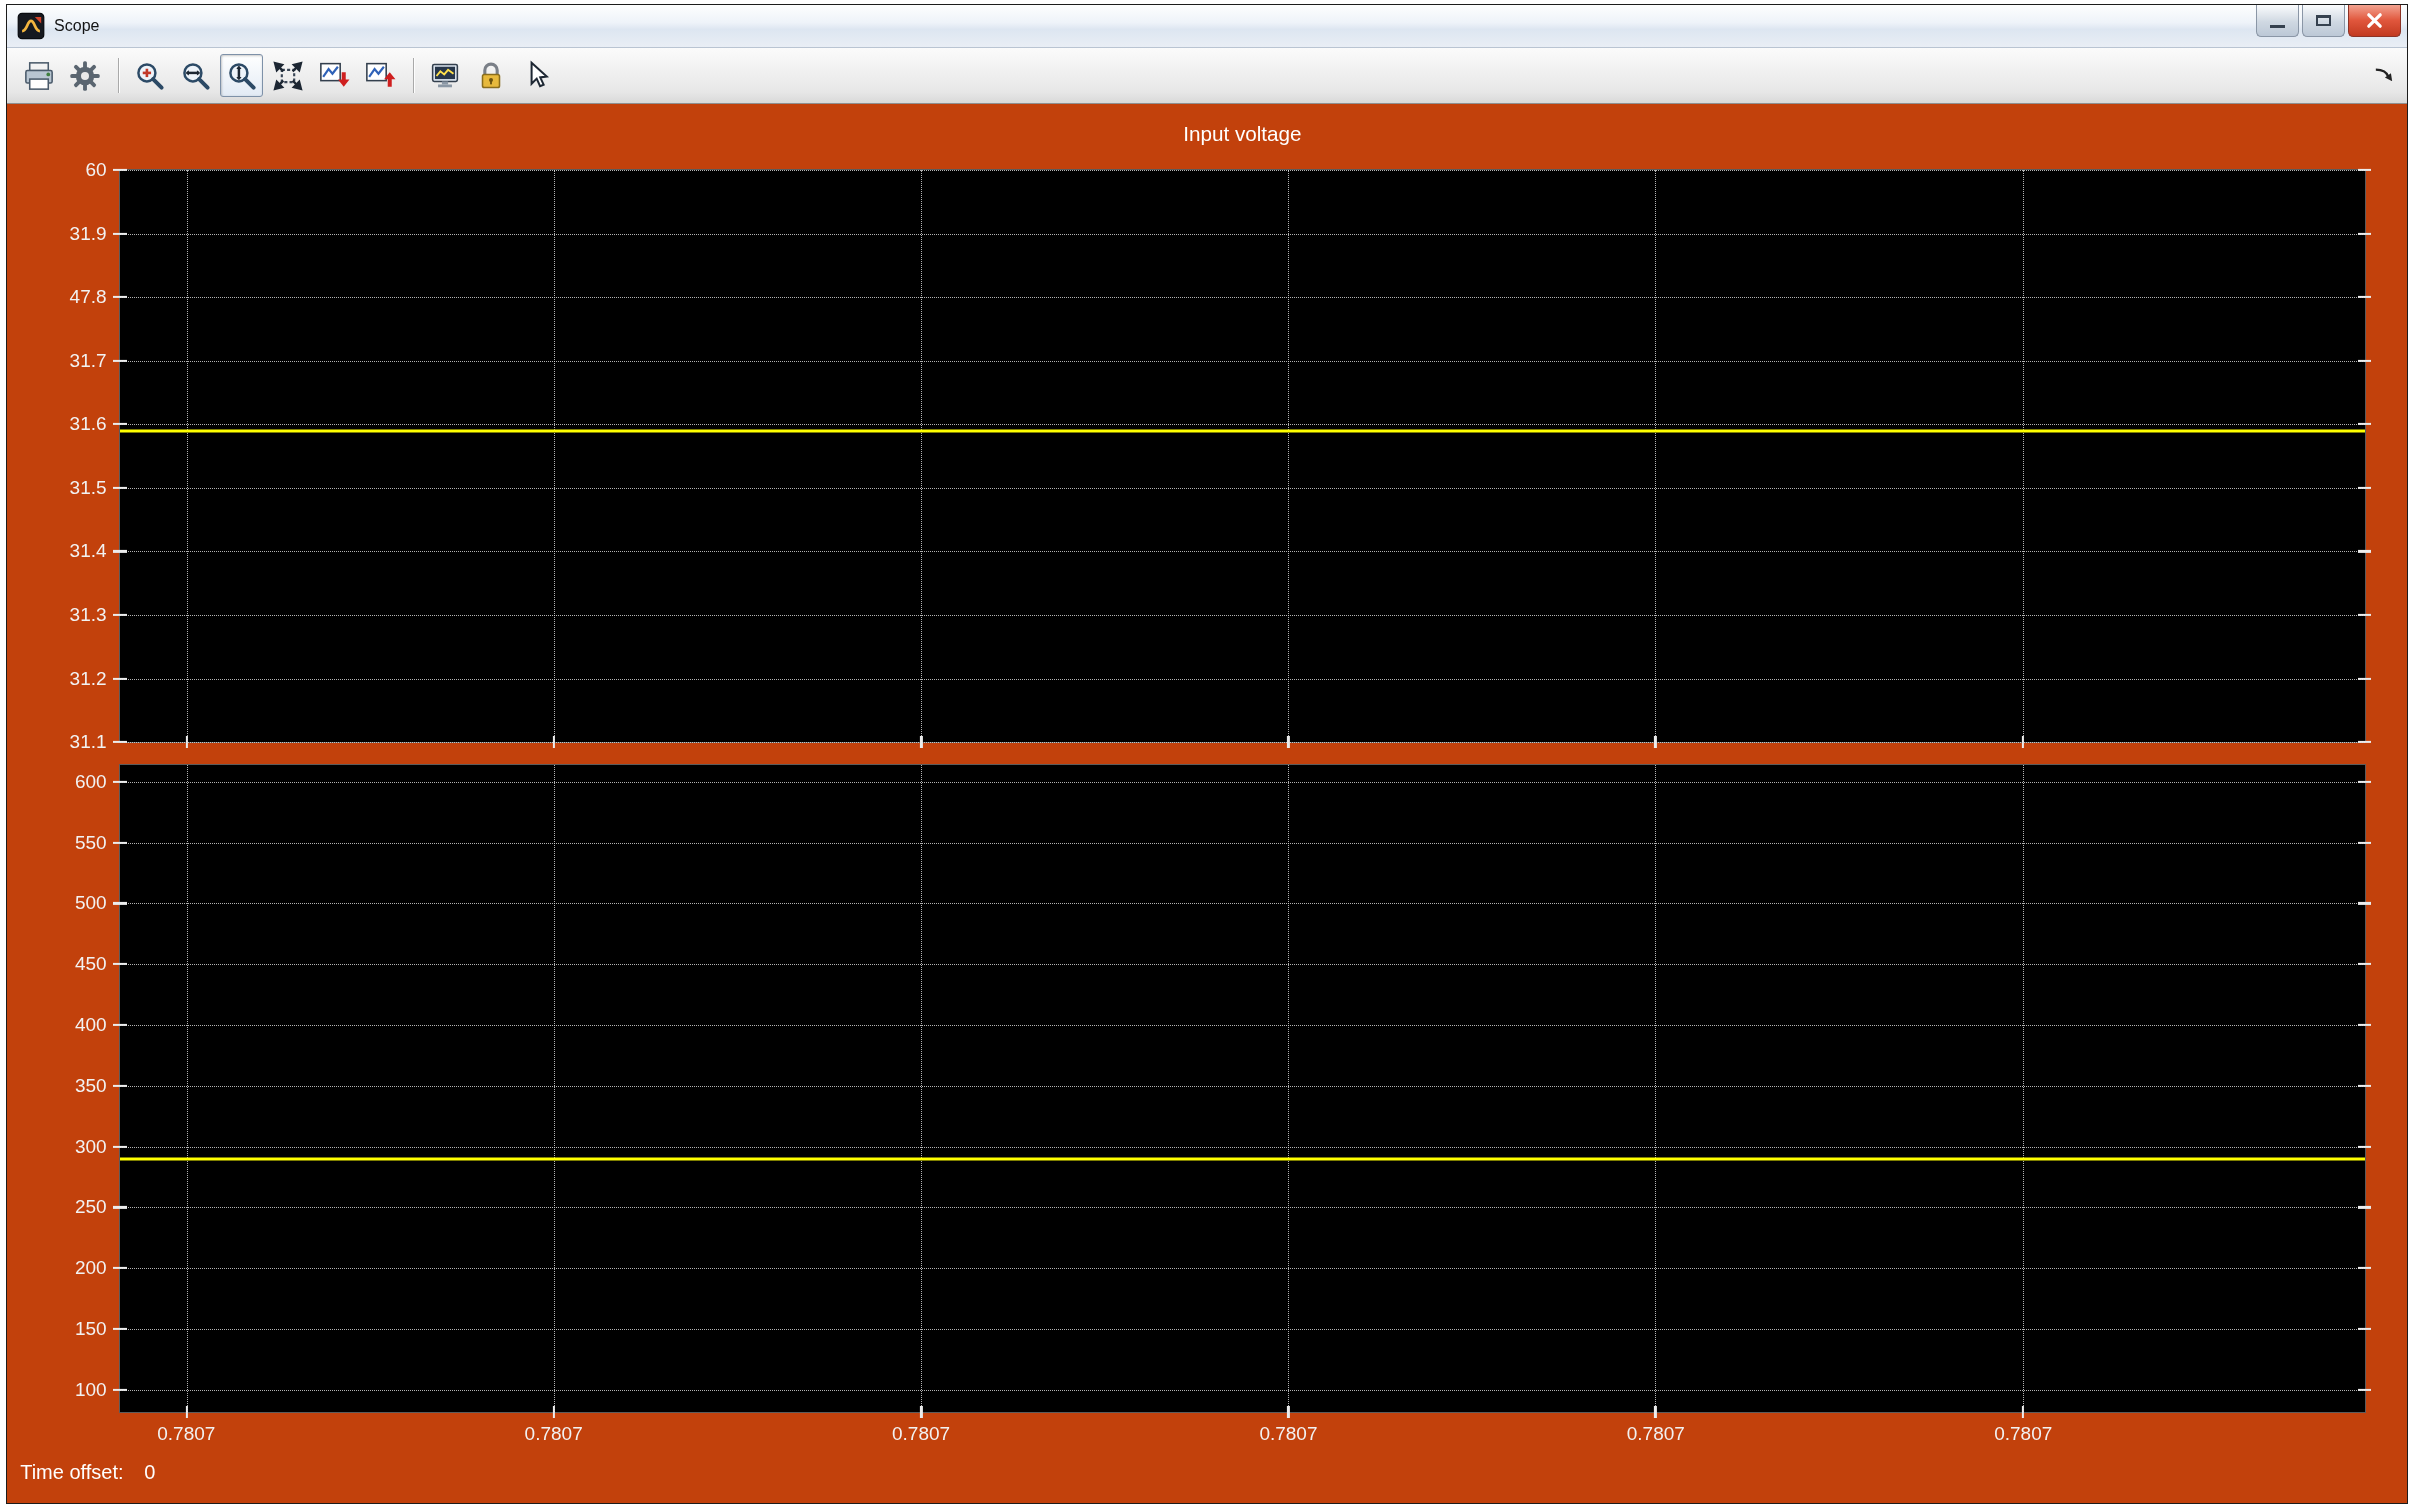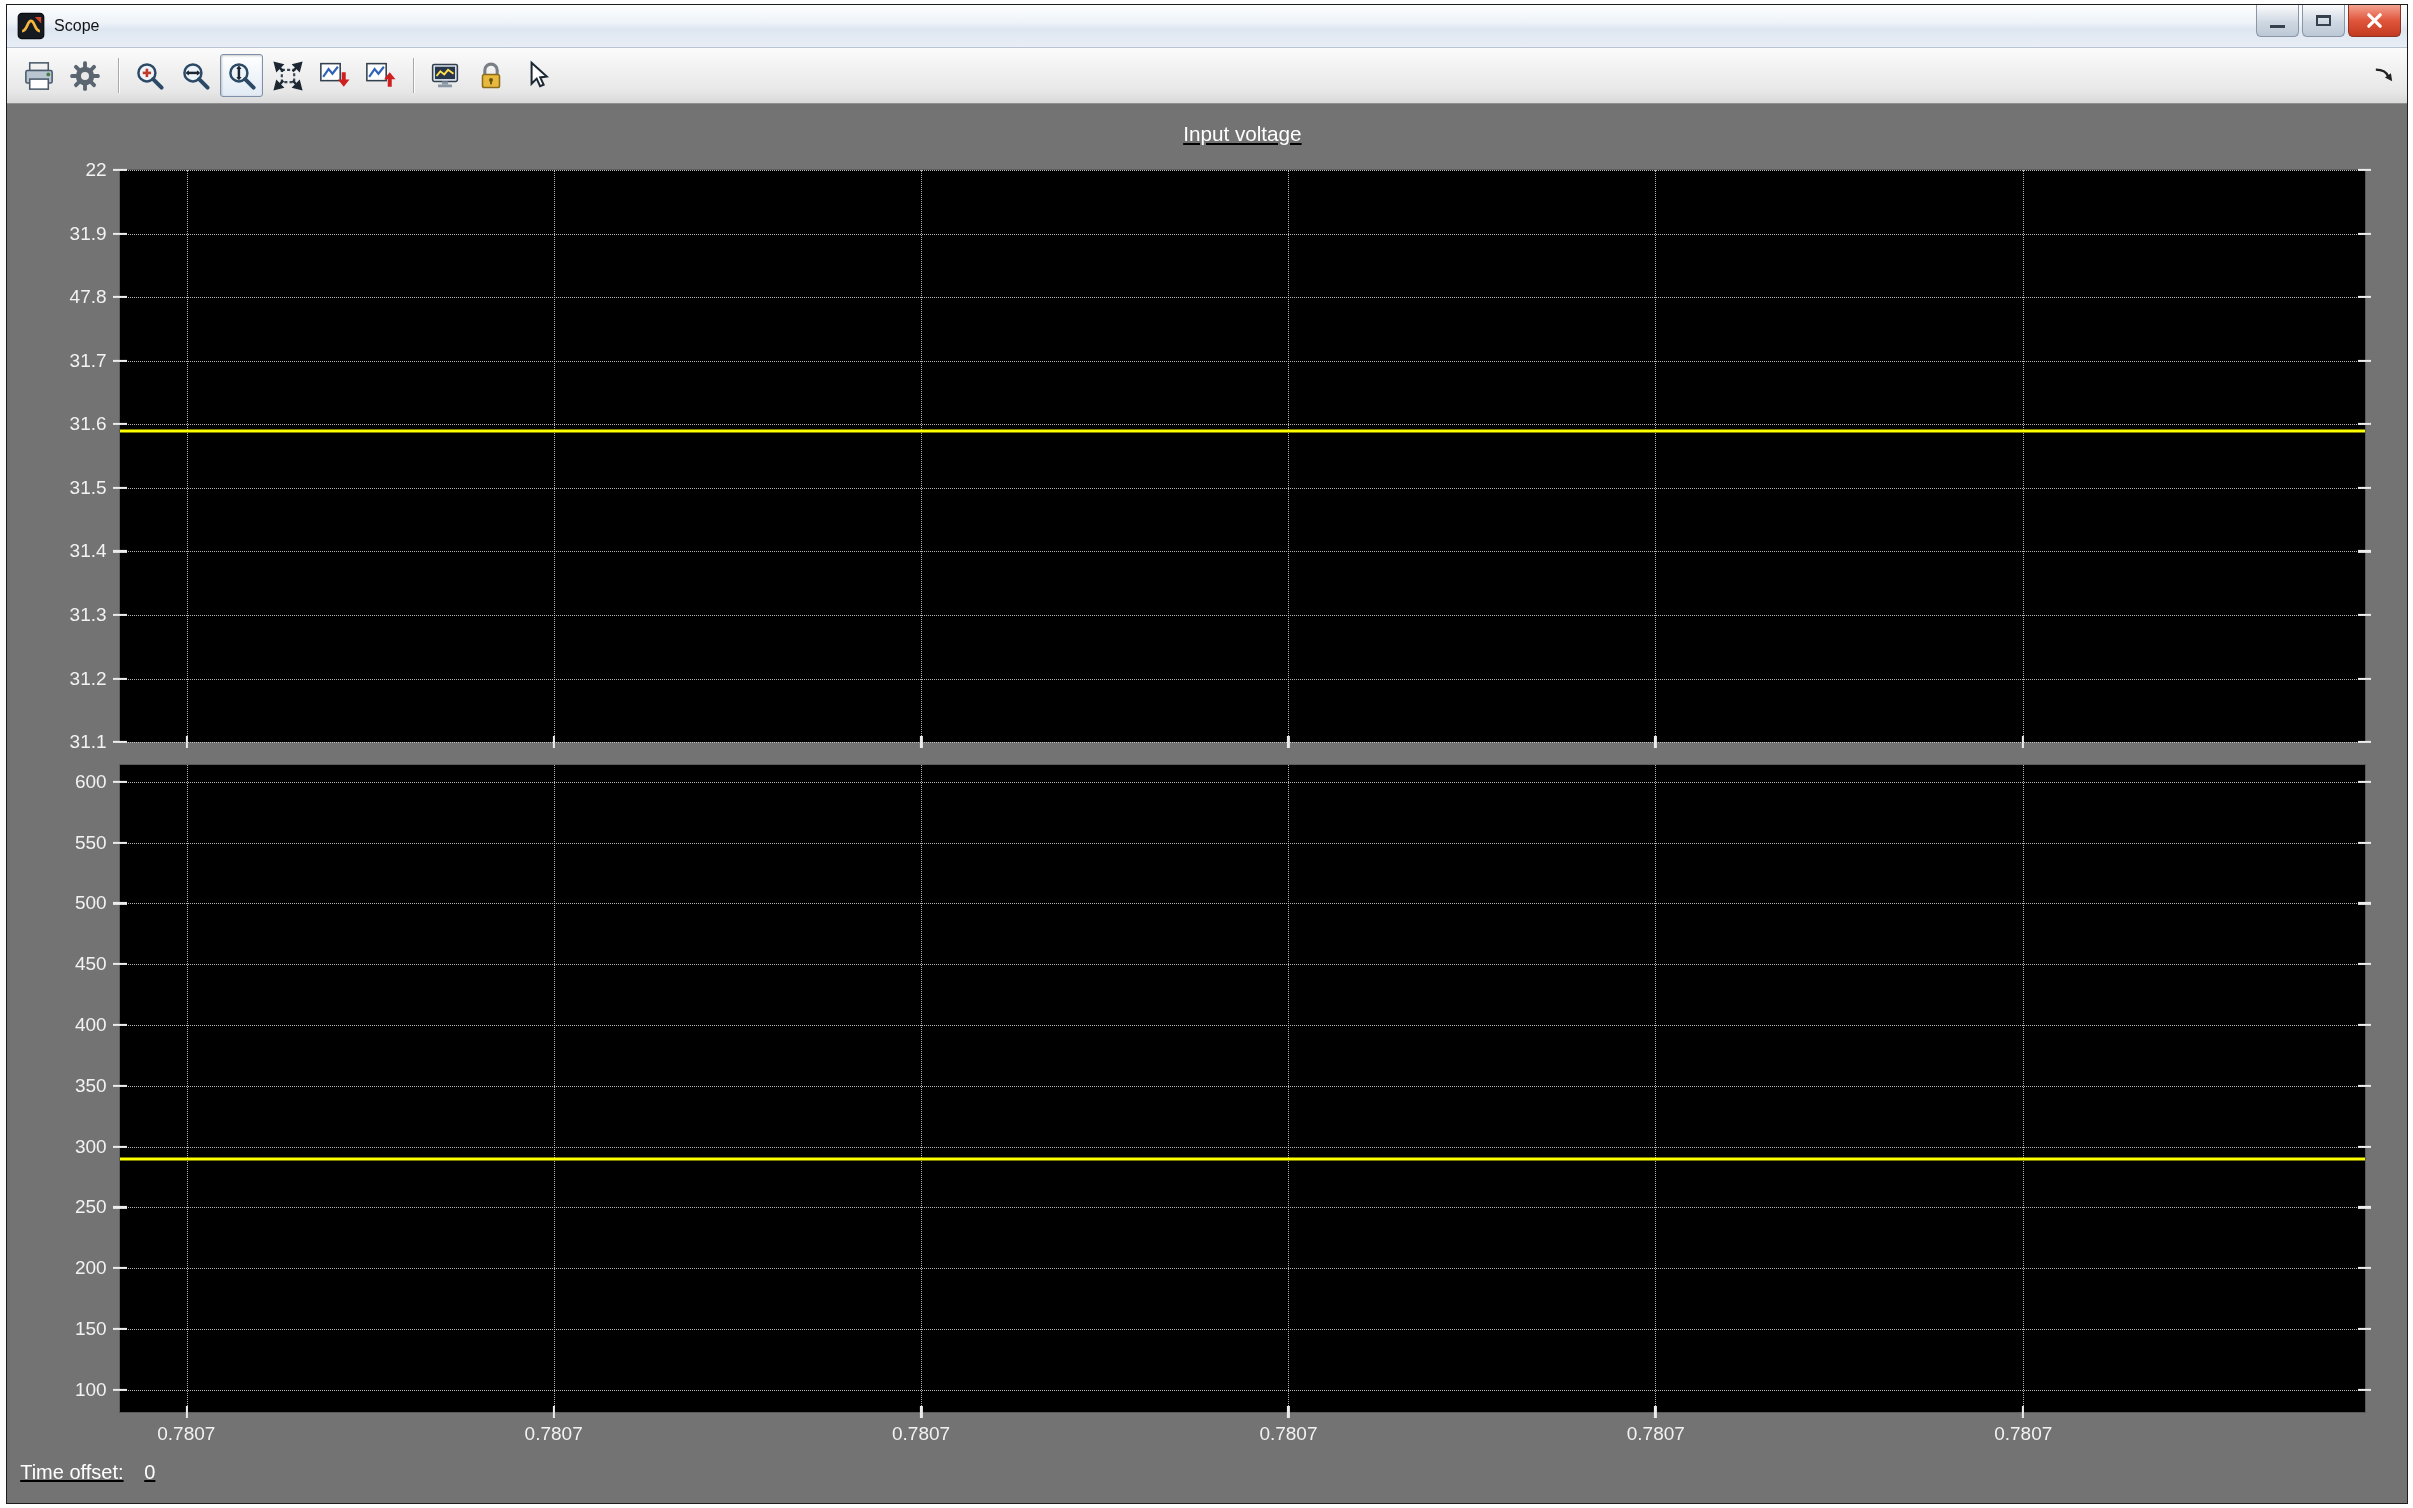--- a/index.html
+++ b/index.html
@@ -32,21 +32,21 @@
              background:linear-gradient(180deg,#fbfbfb,#e7e7e7 80%,#d9d9d9);
              border-bottom:1.5px solid #8f8f8f; position:relative; }
   .tool { width:43px; height:43px; margin-right:3px; border:1.5px solid transparent; border-radius:3px;
           background:transparent; display:flex; align-items:center; justify-content:center; cursor:default; }
   .tool.selected { border:1.5px solid #7e91a8; background:linear-gradient(180deg,#ffffff,#e2ebf5);
                    box-shadow:inset 0.7px 0.7px 2.2px rgba(0,0,0,.25); }
   .tb-sep { width:1.5px; height:35px; background:#a9a9a9; border-right:1.5px solid #fdfdfd; margin:0 8.9px; }
   .toolbar-end { position:absolute; right:8.9px; top:50%; transform:translateY(-50%); }
 
   
-  .scope-body { flex:1 1 auto; background:#737373; position:relative; overflow:hidden;text-decoration:underline; }
+  .scope-body { flex:1 1 auto; background:#c2410c; position:relative; overflow:hidden; }
   .plot-title { margin:16px 41px 0 112px; height:28px; line-height:28px; text-align:center;
                 color:#ffffff; font-size:20.7px; }
   .plot-wrap { margin:20.7px 41px 0 112px; position:relative; }
   .plot-area { position:relative; background:#000000; border:0.7px solid #5c5c5c; width:100%; height:100%; }
   .plot-wrap.first  { height:574px; }
   .plot-wrap.second { height:649px; }
 
   .ytick-label { position:absolute; right:calc(100% + 13.3px); transform:translateY(-50%);
                  color:#f2f2f2; font-size:19px; white-space:nowrap; }
   .hgrid { position:absolute; left:0; right:0; height:0;
@@ -213,21 +213,21 @@
         <path d="M11.5 13.5 L17.5 16.5 L16.5 10 Z" fill="#222"></path>
       </svg>
     </div>
   </div>
 
   <div class="scope-body">
 
     <div class="plot-title">Input voltage</div>
     <div class="plot-wrap first">
       <div class="plot-area" style="background: rgb(0, 0, 0);">
-          <div class="ytick-label" style="top: 0%;">22</div>
+          <div class="ytick-label" style="top: 0%;">60</div>
           <div class="hgrid" style="top: 0%;"></div>
           <div class="ytick-mark left" style="top: 0%;"></div>
           <div class="ytick-mark right" style="top: 0%;"></div>
           <div class="ytick-label" style="top: 11.1111%;">31.9</div>
           <div class="hgrid" style="top: 11.1111%;"></div>
           <div class="ytick-mark left" style="top: 11.1111%;"></div>
           <div class="ytick-mark right" style="top: 11.1111%;"></div>
           <div class="ytick-label" style="top: 22.2222%;">47.8</div>
           <div class="hgrid" style="top: 22.2222%;"></div>
           <div class="ytick-mark left" style="top: 22.2222%;"></div>

